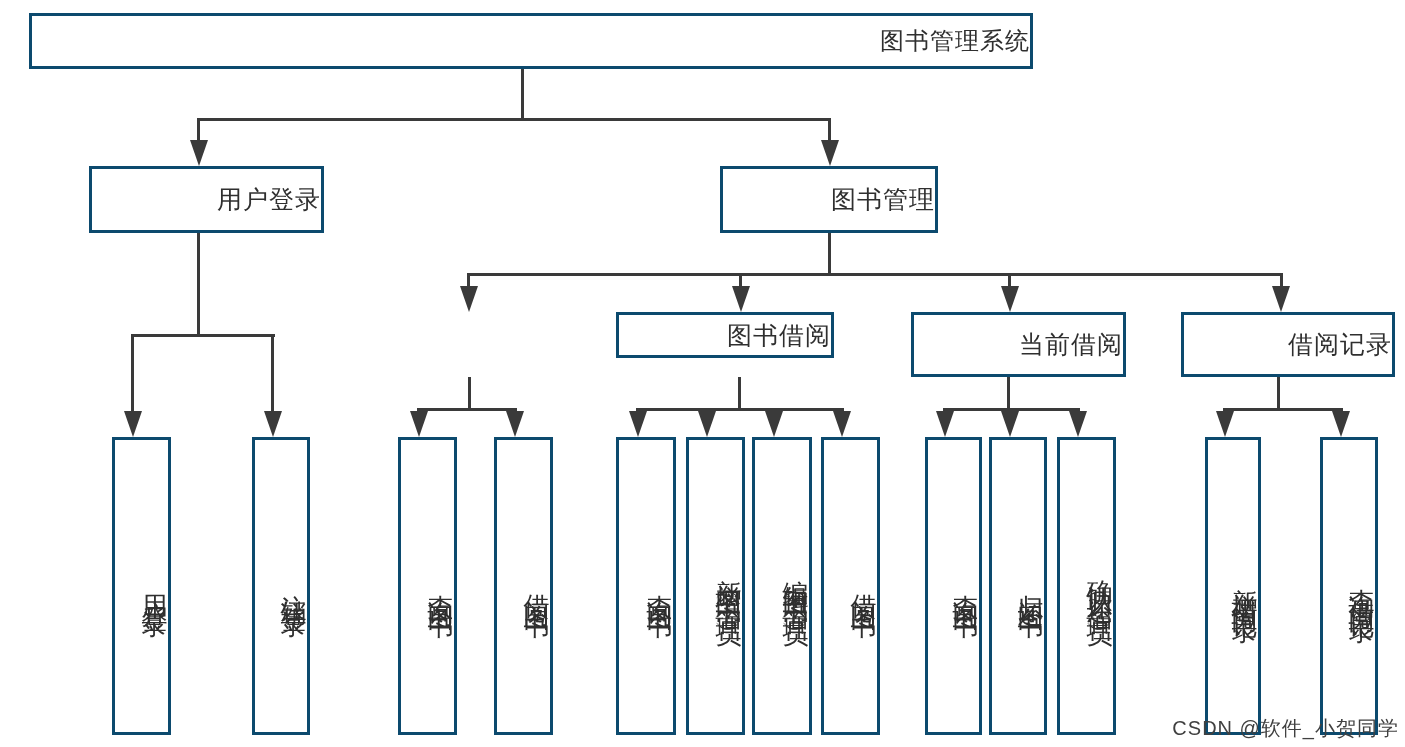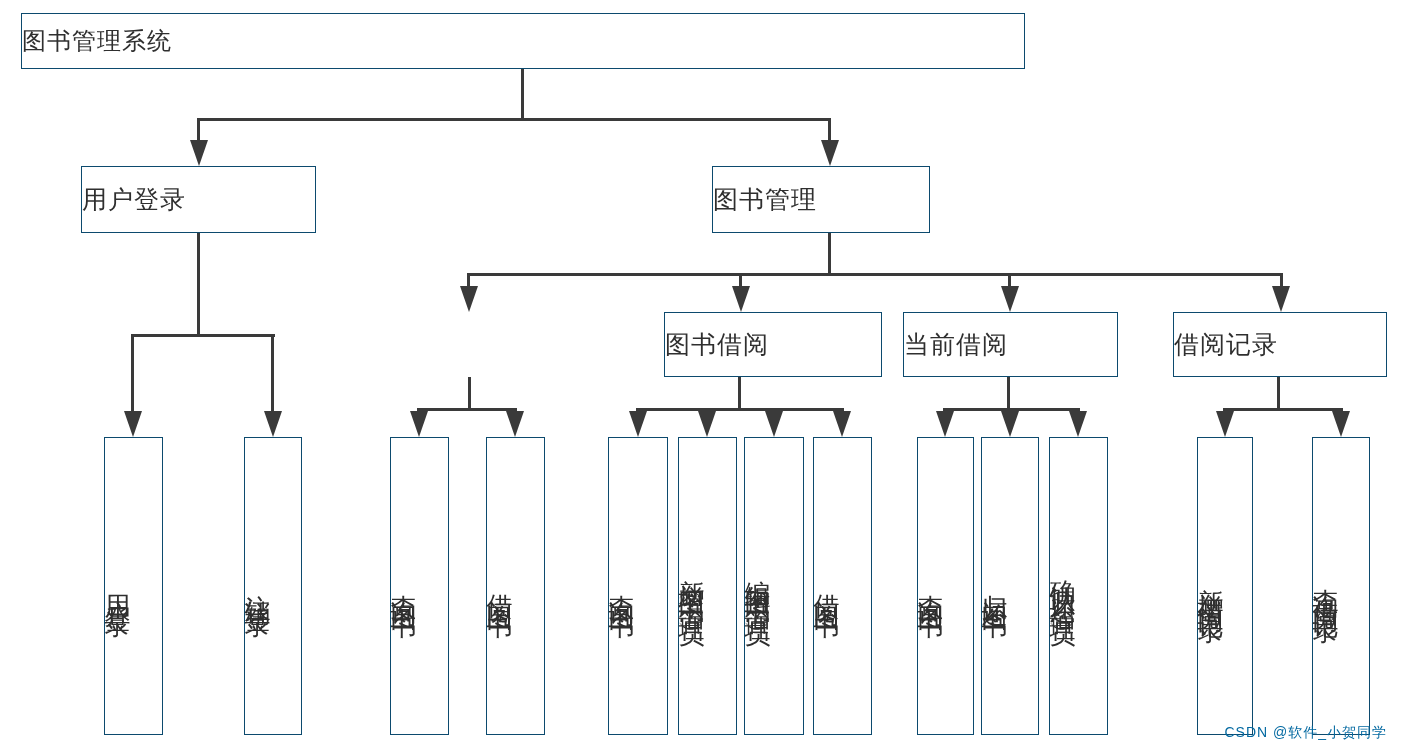--- a/index.html
+++ b/index.html
@@ -3,42 +3,43 @@
 <meta charset="utf-8">
 <style>
   * { margin:0; padding:0; box-sizing:border-box; }
   html,body { background:#ffffff; }
   body { font-family:"Liberation Sans","DejaVu Sans",sans-serif; }
   #canvas {
     position:relative; width:1405px; height:747px;
     background:#ffffff; overflow:hidden;
   }
   .box {
-    position:absolute; border:1px solid #0c4a6e; background:#ffffff;
-    display:flex; align-items:center; justify-content:flex-start;
+    position:absolute; border:3px solid #0c4a6e; background:#ffffff;
+    display:flex; align-items:center; justify-content:flex-end;
     color:#2f2f2f;
+    margin-left:8px;
   }
   .hbox { font-size:25px; letter-spacing:1px; }
   .root-box { font-size:24px; letter-spacing:1px; }
   .leaf { }
   .leaf span {
     writing-mode:vertical-rl; text-orientation:mixed;
     font-size:26px; line-height:1; letter-spacing:6px; color:#2f2f2f;
   }
   .hline { position:absolute; height:3px; background:#3a3a3a; }
   .vline { position:absolute; width:3px;  background:#3a3a3a; }
   .arrow {
     position:absolute; width:0; height:0;
     border-left:9px solid transparent;
     border-right:9px solid transparent;
     border-top:26px solid #3a3a3a;
   }
   .watermark {
-    position:absolute; right:18px; bottom:5px;
-    font-size:14px; color:#0369a1; letter-spacing:1px;
+    position:absolute; right:6px; bottom:5px;
+    font-size:20px; color:#404040; letter-spacing:1px;
     white-space:nowrap;
   }
 </style>
 </head>
 <body>
 
 <div id="canvas">
 
   <div class="box hbox root-box" style="left:21px; top:13px; width:1004px; height:56px;">
     <span>图书管理系统</span>
@@ -69,21 +70,21 @@
   <div class="hline" style="left:467px;  top:273px; width:816px;"></div>
   <div class="vline" style="left:467px;  top:273px; height:16px;"></div>
   <div class="arrow" style="left:460px;  top:286px;"></div>
   <div class="vline" style="left:739px;  top:273px; height:16px;"></div>
   <div class="arrow" style="left:732px;  top:286px;"></div>
   <div class="vline" style="left:1008px; top:273px; height:16px;"></div>
   <div class="arrow" style="left:1001px; top:286px;"></div>
   <div class="vline" style="left:1280px; top:273px; height:16px;"></div>
   <div class="arrow" style="left:1272px; top:286px;"></div>
 
-  <div class="box hbox" style="left:664px; top:312px; width:218px; height:65px;">
+  <div class="box hbox" style="left:608px; top:312px; width:218px; height:46px;">
     <span>图书借阅</span>
   </div>
   <div class="box hbox" style="left:903px; top:312px; width:215px; height:65px;">
     <span>当前借阅</span>
   </div>
   <div class="box hbox" style="left:1173px; top:312px; width:214px; height:65px;">
     <span>借阅记录</span>
   </div>
 
   <div class="vline" style="left:468px; top:377px; height:34px;"></div>

